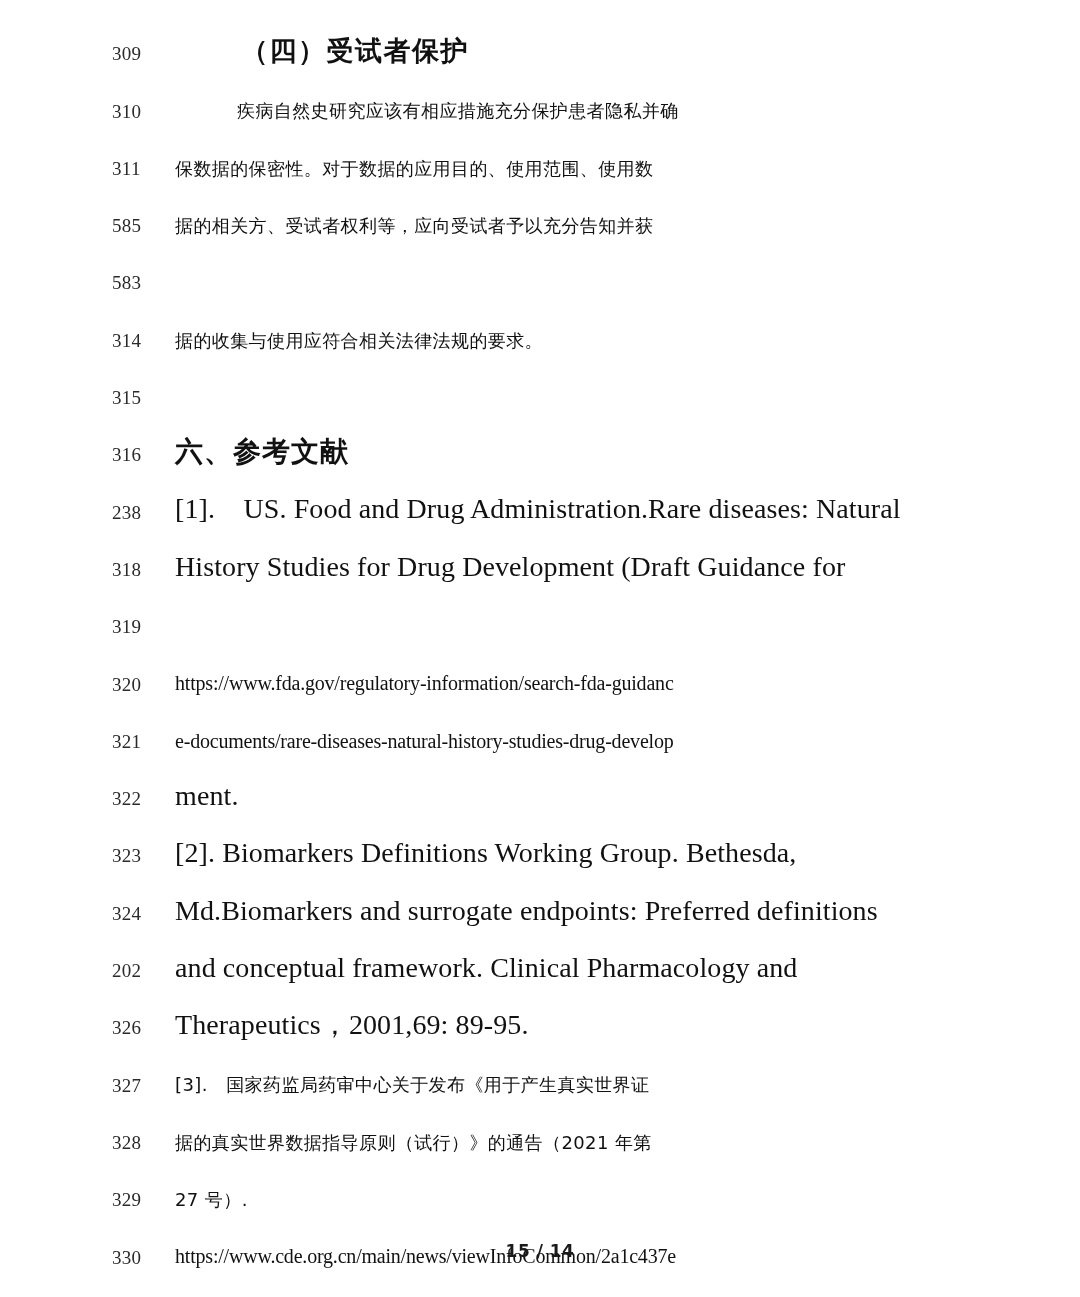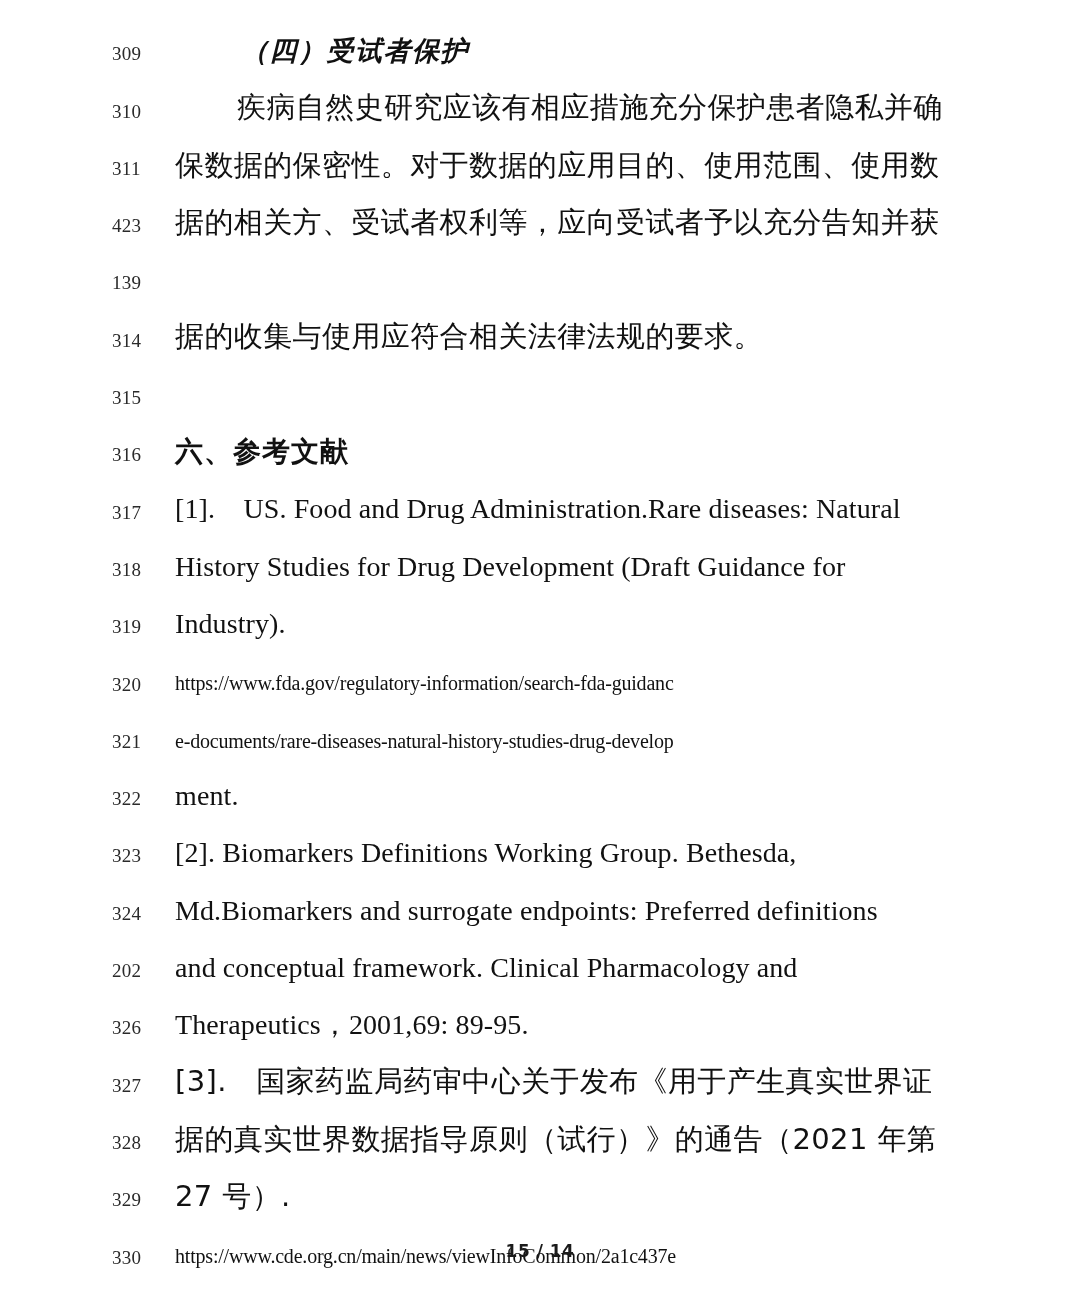--- a/index.html
+++ b/index.html
@@ -72,21 +72,21 @@
     white-space: normal;
     margin-top: 26px;
   }
   .line-text.justify > span {
     display: inline-block;
   }
 
   
   .cn {
     font-family: "DejaVu Sans", "Liberation Sans", sans-serif;
-    font-size: 29px;
+    font-size: 18px;
     font-weight: 400;
     letter-spacing: 0.4px;
   }
 
   
   .en {
     font-family: "Liberation Serif", "DejaVu Serif", serif;
     font-size: 28px;
     letter-spacing: 0.1px;
   }
@@ -101,21 +101,21 @@
 
   
   .subheading-cn {
     font-family: "DejaVu Sans", "Liberation Sans", sans-serif;
     font-weight: 700;
     font-size: 27px;
     letter-spacing: 1.5px;
   }
 
   .indent-2 { padding-left: 62px; }   
-  .indent-head { padding-left: 66px; font-style: italic; } 
+  .indent-head { padding-left: 66px; } 
 
   .url {
     font-family: "Liberation Serif", "DejaVu Serif", serif;
     font-size: 20px;
     letter-spacing: -0.2px;
   }
 
   
   .page-footer {
     position: absolute;
@@ -146,58 +146,57 @@
       <span class="line-number">310</span>
       <span class="line-text"><span class="cn indent-2">疾病自然史研究应该有相应措施充分保护患者隐私并确</span></span>
     </div>
 
     <div class="line-row">
       <span class="line-number">311</span>
       <span class="line-text"><span class="cn">保数据的保密性。对于数据的应用目的、使用范围、使用数</span></span>
     </div>
 
     <div class="line-row">
-      <span class="line-number">423</span>
+      <span class="line-number">585</span>
       <span class="line-text"><span class="cn">据的相关方、受试者权利等，应向受试者予以充分告知并获</span></span>
     </div>
 
     <div class="line-row">
-      <span class="line-number">139</span>
+      <span class="line-number">583</span>
     </div>
 
     <div class="line-row">
       <span class="line-number">314</span>
       <span class="line-text"><span class="cn">据的收集与使用应符合相关法律法规的要求。</span></span>
     </div>
 
     <div class="line-row">
       <span class="line-number">315</span>
 
     </div>
 
     <div class="line-row">
       <span class="line-number">316</span>
       <span class="line-text"><span class="heading-cn">六、参考文献</span></span>
     </div>
 
     <div class="line-row">
-      <span class="line-number">317</span>
+      <span class="line-number">238</span>
       <span class="line-text"><span class="en">[1].    US. Food and Drug Administration.Rare diseases: Natural</span></span>
     </div>
 
     <div class="line-row">
       <span class="line-number">318</span>
       <span class="line-text justify">
           <span class="en">History Studies for Drug Development (Draft Guidance for</span>
         </span>
     </div>
 
     <div class="line-row">
       <span class="line-number">319</span>
-      <span class="line-text"><span class="en">Industry).</span></span>
     </div>
 
     <div class="line-row">
       <span class="line-number">320</span>
       <span class="line-text"><span class="url">https://www.fda.gov/regulatory-information/search-fda-guidanc</span></span>
     </div>
 
     <div class="line-row">
       <span class="line-number">321</span>
       <span class="line-text"><span class="url">e-documents/rare-diseases-natural-history-studies-drug-develop</span></span>

